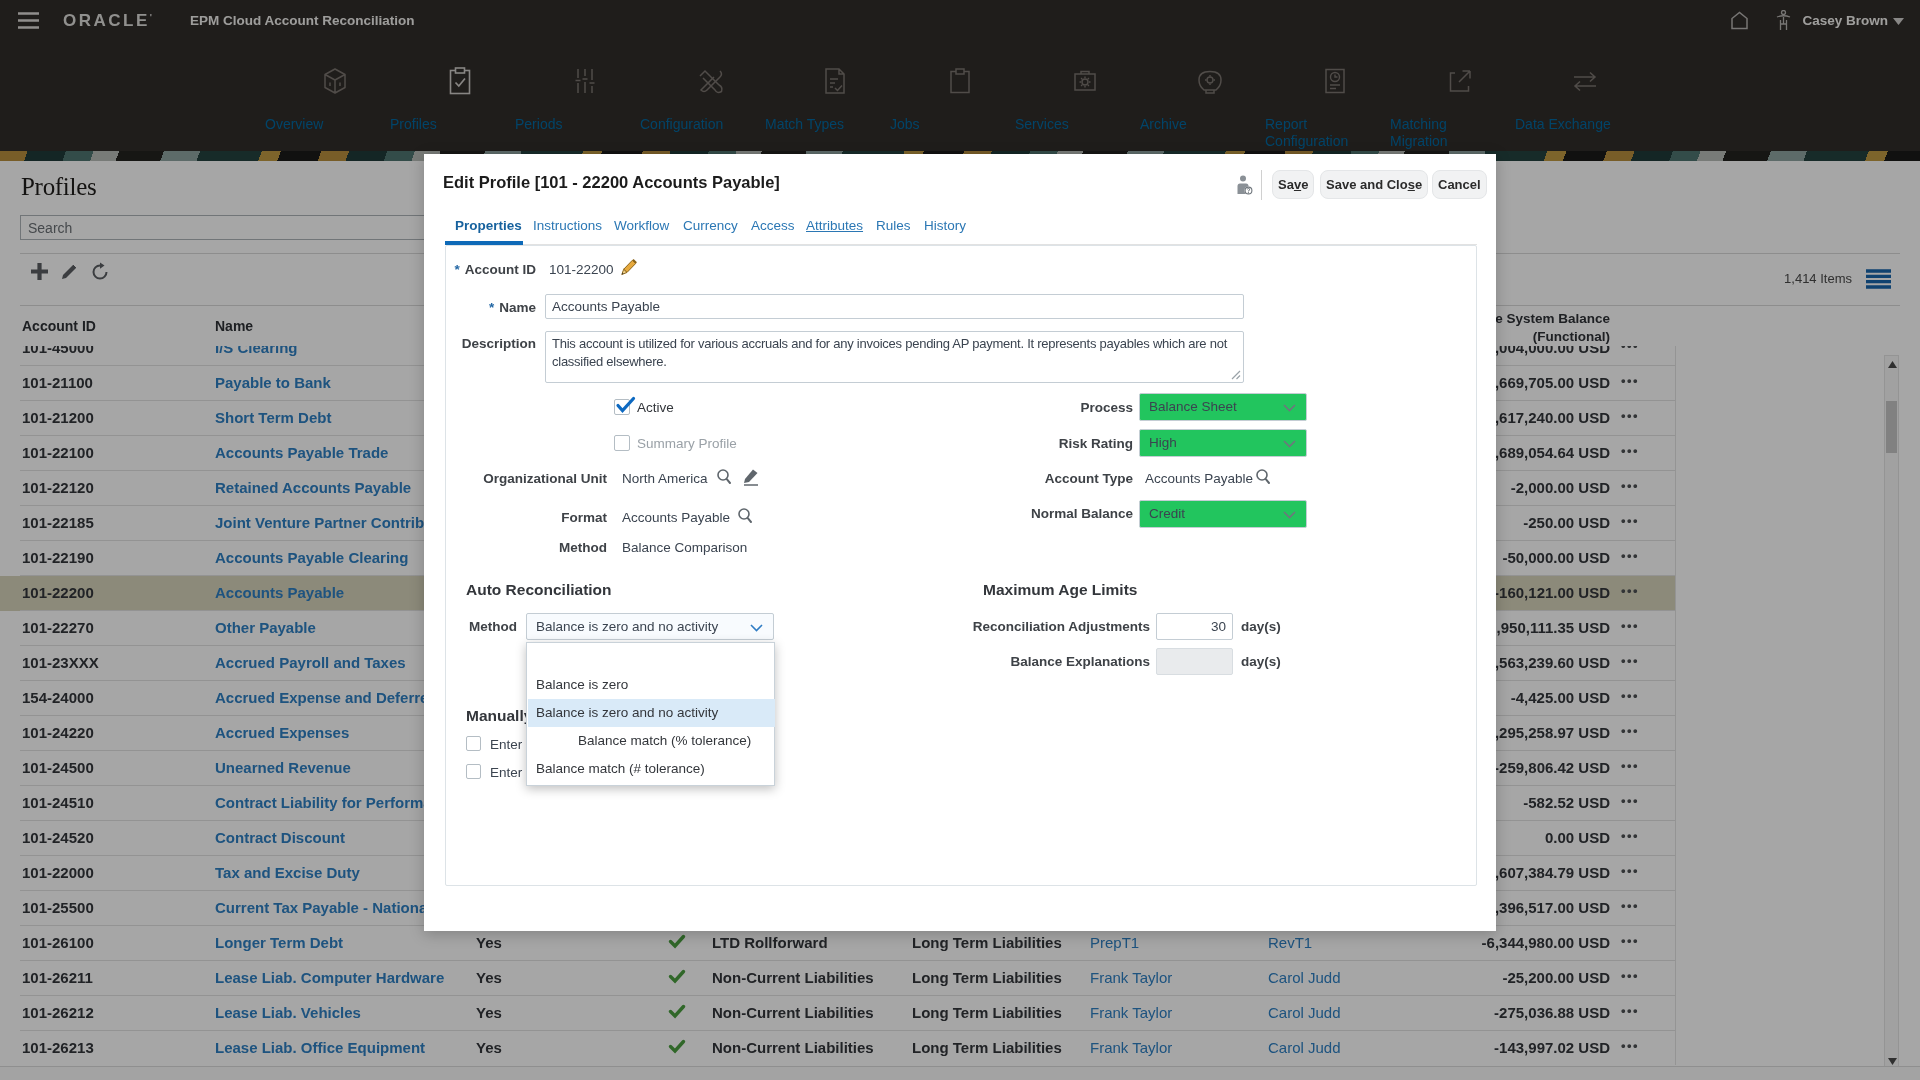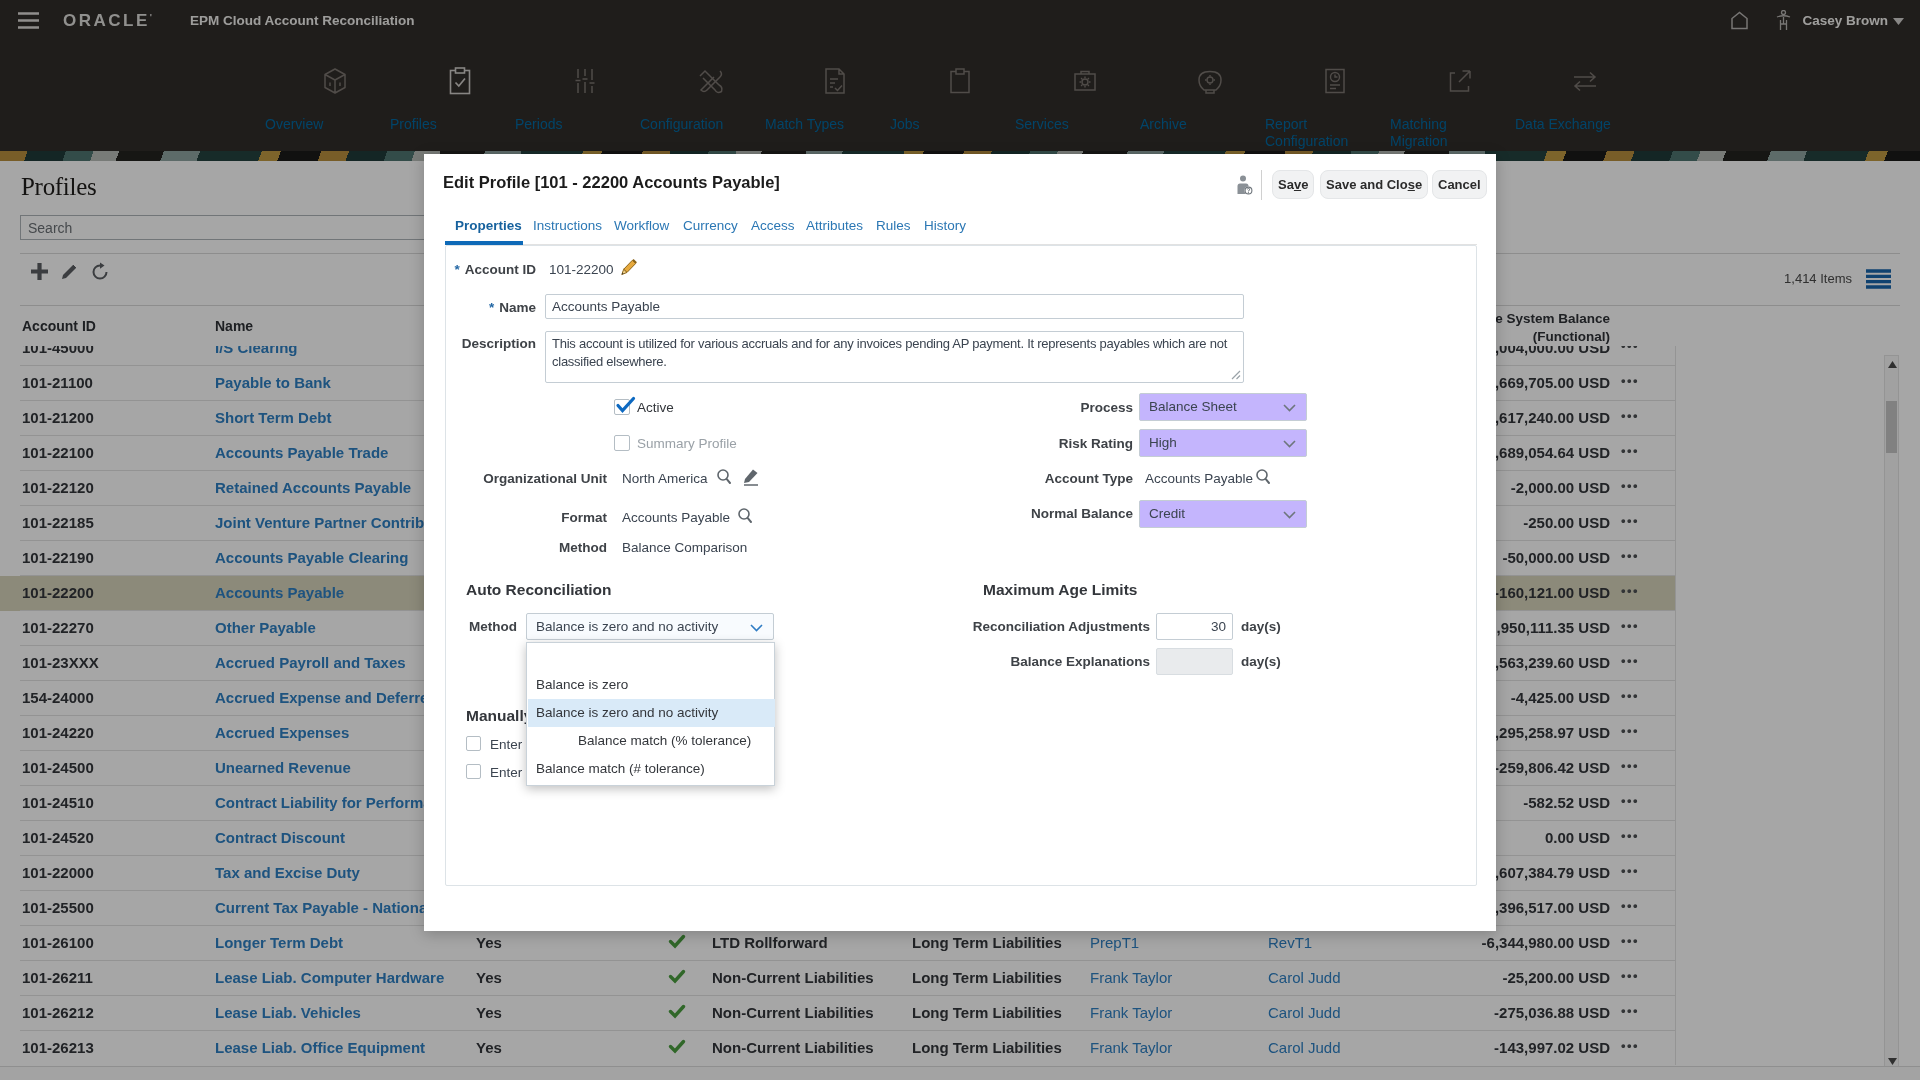--- a/index.html
+++ b/index.html
@@ -49,21 +49,21 @@
 .m { position:absolute; }
 #mtitle { left:19px; top:19px; font-size:16.5px; font-weight:bold; color:#1c1c1c; }
 .btn { position:absolute; top:16px; height:29px; background:#f1f2f3; border:1px solid #e4e6e8; border-radius:8px; font-size:13px; font-weight:bold; color:#2b2b2b; text-align:center; line-height:27px; white-space:nowrap; padding:0 5px; }
 .tab { position:absolute; top:64px; font-size:13.5px; color:#2b77b4; }
 #tabline { left:21px; top:90px; width:1032px; height:1px; background:#e2e2e2; }
 #tabsel { left:21px; top:87px; width:78px; height:4px; background:#0e6ab8; }
 #panel { left:21px; top:91px; width:1032px; height:641px; border:1px solid #dde3e7; border-radius:2px; }
 .lbl { position:absolute; font-size:13.5px; font-weight:bold; color:#3e4247; text-align:right; white-space:nowrap; }
 .val { position:absolute; font-size:13.5px; color:#3b4450; white-space:nowrap; }
 .inp { position:absolute; border:1px solid #c4cdd4; border-radius:2px; background:#fff; }
-.ddn { position:absolute; border:1px solid #c4cdd4; border-radius:2px; background:#c4b5fd; }
+.ddn { position:absolute; border:1px solid #c4cdd4; border-radius:2px; background:#22c55e; }
 .ddn .t { position:absolute; left:9px; top:5px; font-size:13.5px; color:#3b4450; }
 .sech { position:absolute; font-size:15.5px; font-weight:bold; color:#33363b; }
 .cb { position:absolute; width:16px; height:16px; border:1px solid #b4bdc4; border-radius:2px; background:#fff; }
 </style>
 </head>
 <body>
 <div id="stage">
   <div class="abs" id="hdr"></div>
   <div class="abs" id="strip"></div>
 
@@ -395,21 +395,21 @@
     <div class="btn" style="left:848px;">Sa<u>v</u>e</div>
     <div class="btn" style="left:896px;">Save and Clo<u>s</u>e</div>
     <div class="btn" style="left:1008px;">Cancel</div>
     <div class="m" id="tabline"></div>
     <div class="m" id="tabsel"></div>
     <div class="tab" style="left:31px; font-weight:bold; color:#17629e;">Properties</div>
     <div class="tab" style="left:109px;">Instructions</div>
     <div class="tab" style="left:190px;text-align:right;">Workflow</div>
     <div class="tab" style="left:259px;">Currency</div>
     <div class="tab" style="left:327px;">Access</div>
-    <div class="tab" style="left:382px;">Attributes</div>
+    <div class="tab" style="left:382px;text-decoration:underline;">Attributes</div>
     <div class="tab" style="left:452px;">Rules</div>
     <div class="tab" style="left:500px;">History</div>
     <div class="m" id="panel"></div>
 
     <svg class="m" style="left:810px; top:20px;" width="20" height="21" viewBox="0 0 20 21">
       <circle cx="9" cy="4.5" r="3" fill="#8a9096"></circle>
       <path d="M3.5 20 L3.5 12 Q3.5 9.5 6 9.5 L12 9.5 Q14.5 9.5 14.5 12 L14.5 20 Z" fill="#8a9096"></path>
       <circle cx="14.5" cy="16.5" r="4" fill="#fff"></circle>
       <circle cx="14.5" cy="16.5" r="3.4" fill="none" stroke="#6f767c" stroke-width="1.1"></circle>
       <text x="14.5" y="19" font-size="6.5" font-weight="bold" fill="#6f767c" text-anchor="middle">?</text>

